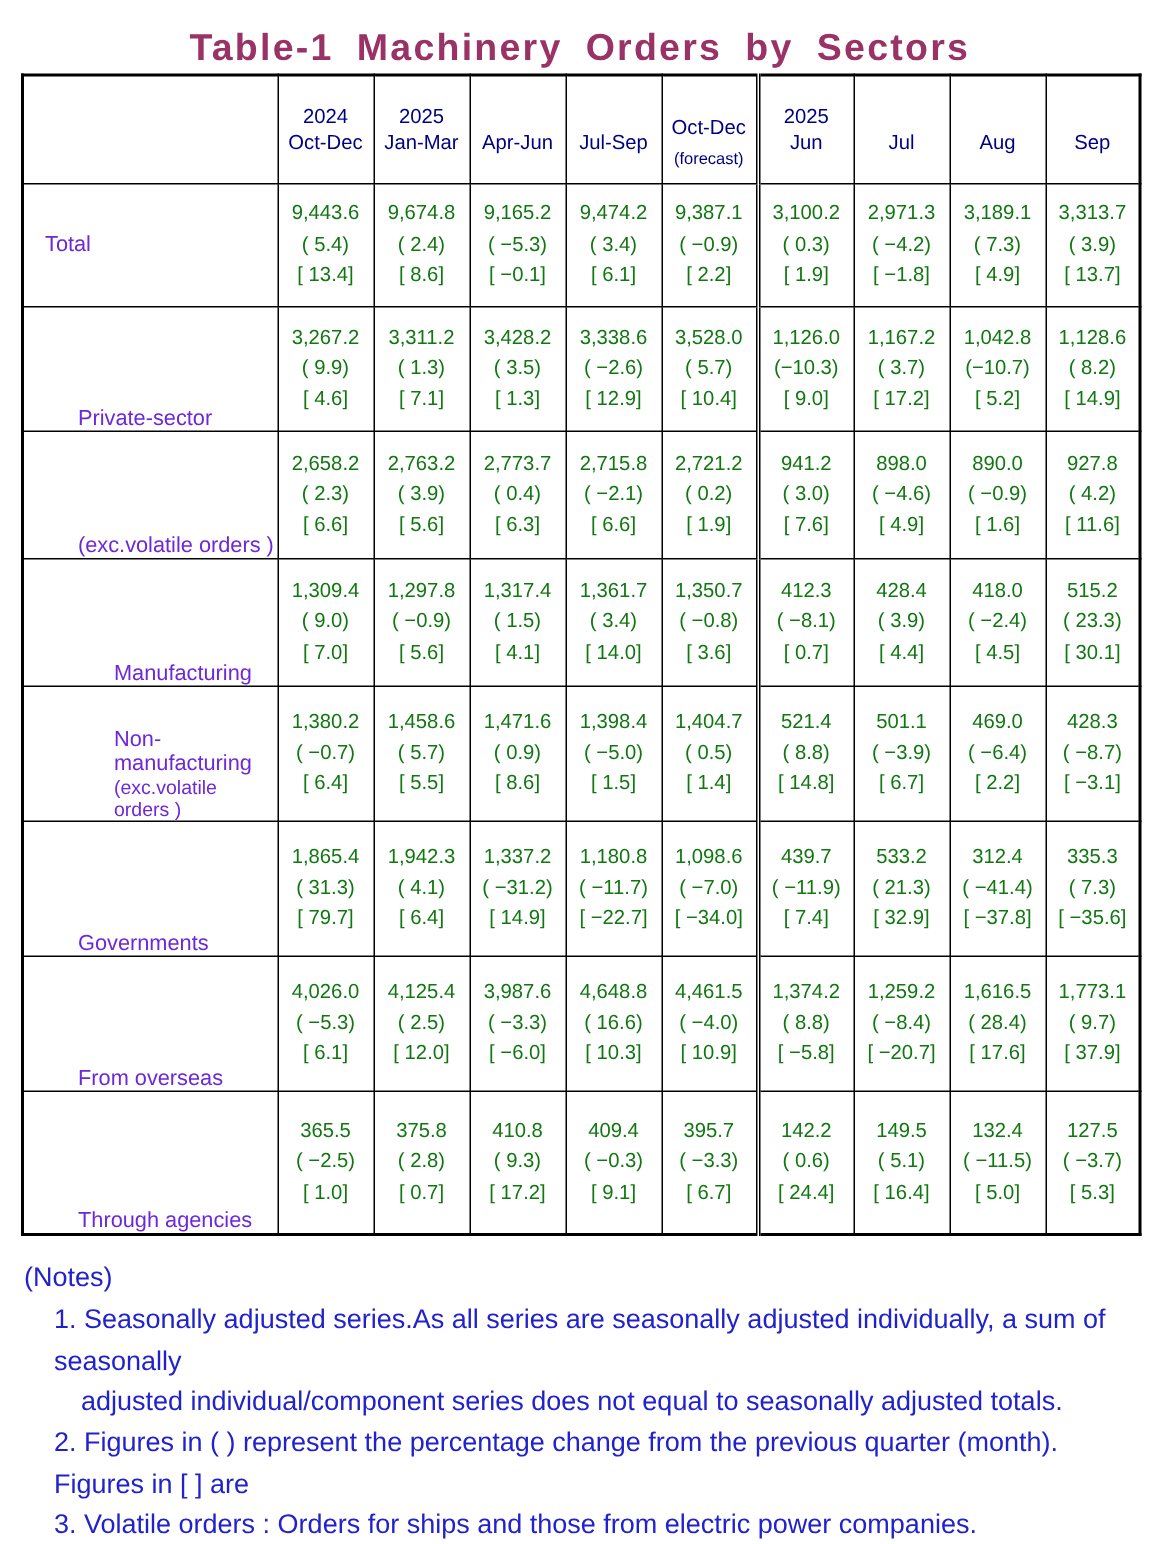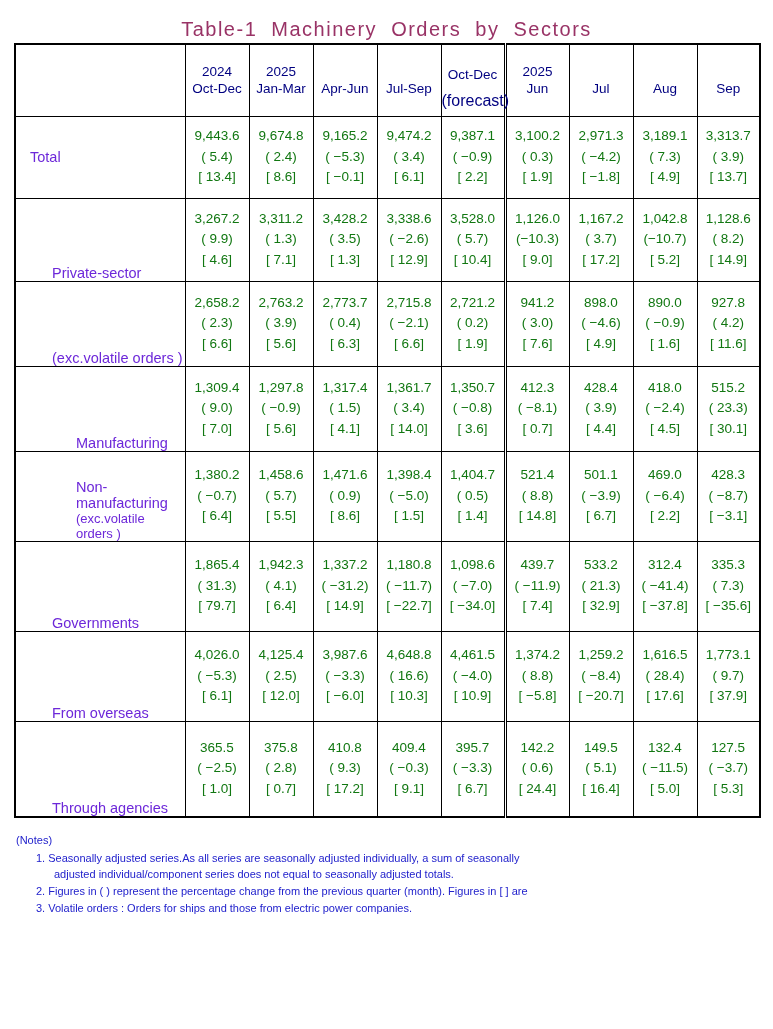--- a/index.html
+++ b/index.html
@@ -12,22 +12,22 @@
   #page {
     position: relative;
     width: 773px; height: 1029px;
     overflow: hidden;
   }
 
   
   .title {
     text-align: center;
     color: #993366;
-    font-size: 20px;
-    font-weight: normal;
+    font-size: 25px;
+    font-weight: bold;
     letter-spacing: 1.5px;
     padding-top: 18px;
     padding-bottom: 2px;
     word-spacing: 7px;
   }
   .unit-line {
     text-align: right;
     color: #000080;
     font-size: 12.5px;
     padding-right: 28px;
@@ -59,21 +59,21 @@
     color: #000080;
     font-size: 13.5px;
     height: 72px;
     text-align: center;
     line-height: 1.45;
     padding: 6px 2px 4px 2px;
     vertical-align: top;
   }
   th.hd .yr { display:block; height: 17px; }
   th.hd .per { display:block; }
-  th.hd .fc { display:block; font-size: 16px; margin-top: 4px;}
+  th.hd .fc { display:block; font-size: 11px; margin-top: 4px;}
 
   
   td.lbl {
     color: #6d28d9;
     font-size: 14.5px;
     padding-left: 0px;
     text-align: left;
     vertical-align: middle;
   }
   td.lbl .ltxt { display:block; }
@@ -111,21 +111,21 @@
     flex: 1 1 auto;
     display: flex;
     align-items: center;
     padding-left: 12px;
   }
   .nest-none { display:flex; height:100%; align-items:center; padding-left: 14px; }
 
   
   .notes {
     color: #2222cc;
-    font-size: 11px;
+    font-size: 18px;
     padding: 14px 10px 0 16px;
     line-height: 1.52;
   }
   .notes .n-head { padding-bottom: 1px; }
   .notes .n-item { padding-left: 20px; text-indent: 0; }
   .notes .n-cont { padding-left: 38px; }
 </style>
 </head>
 <body>
 

